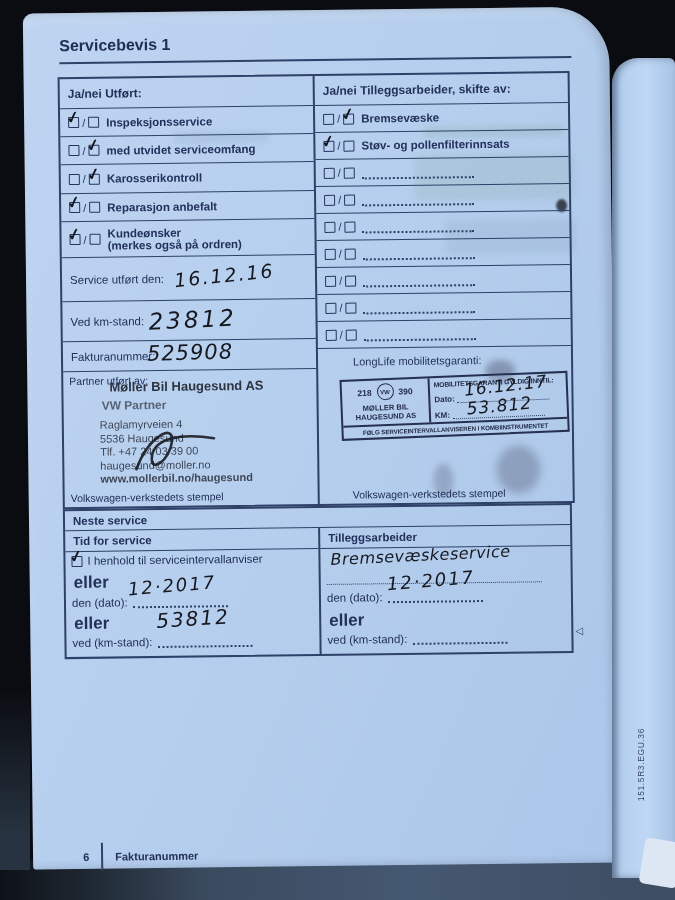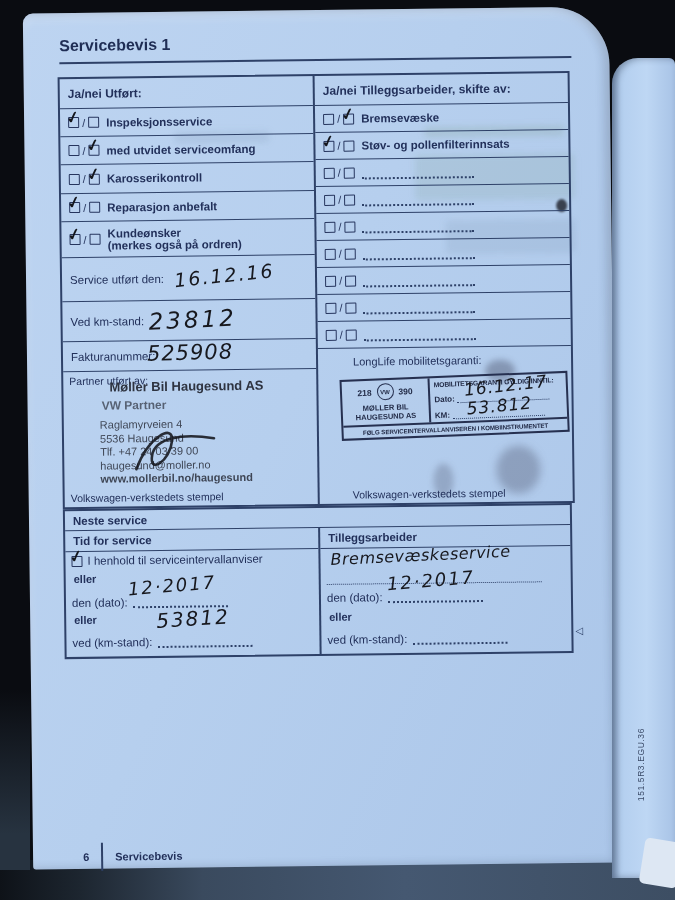--- a/index.html
+++ b/index.html
@@ -111,21 +111,21 @@
     font-weight:bold;color:#22305a;padding:4px 0 0 8px;box-sizing:border-box;}
   .t2-cols{flex:1;display:flex;}
   .t2-col{position:relative;}
   .t2-col.l{width:253px;border-right:2px solid #2e4168;}
   .t2-col.r{flex:1;}
   .t2-h{height:21px;border-bottom:1.6px solid #2e4168;font-size:11.5px;font-weight:bold;
     color:#22305a;padding:4px 0 0 8px;box-sizing:border-box;}
   .t2-body{position:relative;height:100px;font-size:11.5px;color:#22305a;}
   .t2-line{position:absolute;left:6px;display:flex;align-items:flex-end;gap:5px;}
   .t2-lbl{font-weight:400;}
-  .t2-or{position:absolute;left:8px;font-weight:bold;font-size:11px;}
+  .t2-or{position:absolute;left:8px;font-weight:bold;font-size:17px;}
   .t2-check{top:3px;align-items:center;}
   .dots.d95{width:95px;} .dots.d215{width:215px;border-bottom-width:1.5px;}
   .hw-t2-date-l{left:62px;top:26px;font-size:18px;letter-spacing:2px;transform:rotate(-4deg);}
   .hw-t2-km-l{left:90px;top:58px;font-size:20px;letter-spacing:2px;transform:rotate(-3deg);}
   .hw-t2-work{left:10px;top:0px;font-size:16px;letter-spacing:.5px;transform:rotate(-2deg);}
   .hw-t2-date-r{left:66px;top:24px;font-size:18px;letter-spacing:2px;transform:rotate(-4deg);}
   .marker-tri{position:absolute;left:545px;top:618px;font-size:10px;color:#2e4168;}
   
   .footer{position:absolute;left:50px;top:830px;display:flex;align-items:center;gap:12px;}
   .f-num{font-size:11px;font-weight:bold;color:#22305a;}
@@ -395,21 +395,21 @@
           </div>
         </div>
       </div>
     </div>
 
     <span class="marker-tri">◁</span>
 
     <div class="footer">
       <span class="f-num">6</span>
       <span class="f-rule"></span>
-      <span class="f-label">Servicebevis</span>
+      <span class="f-label">Fakturanummer</span>
     </div>
   </div>
 
   <div class="right-strip">
     <span class="side-code">151.5R3.EGU.36</span>
   </div>
   <div class="white-sliver"></div>
 </div>
 
 </body></html>

